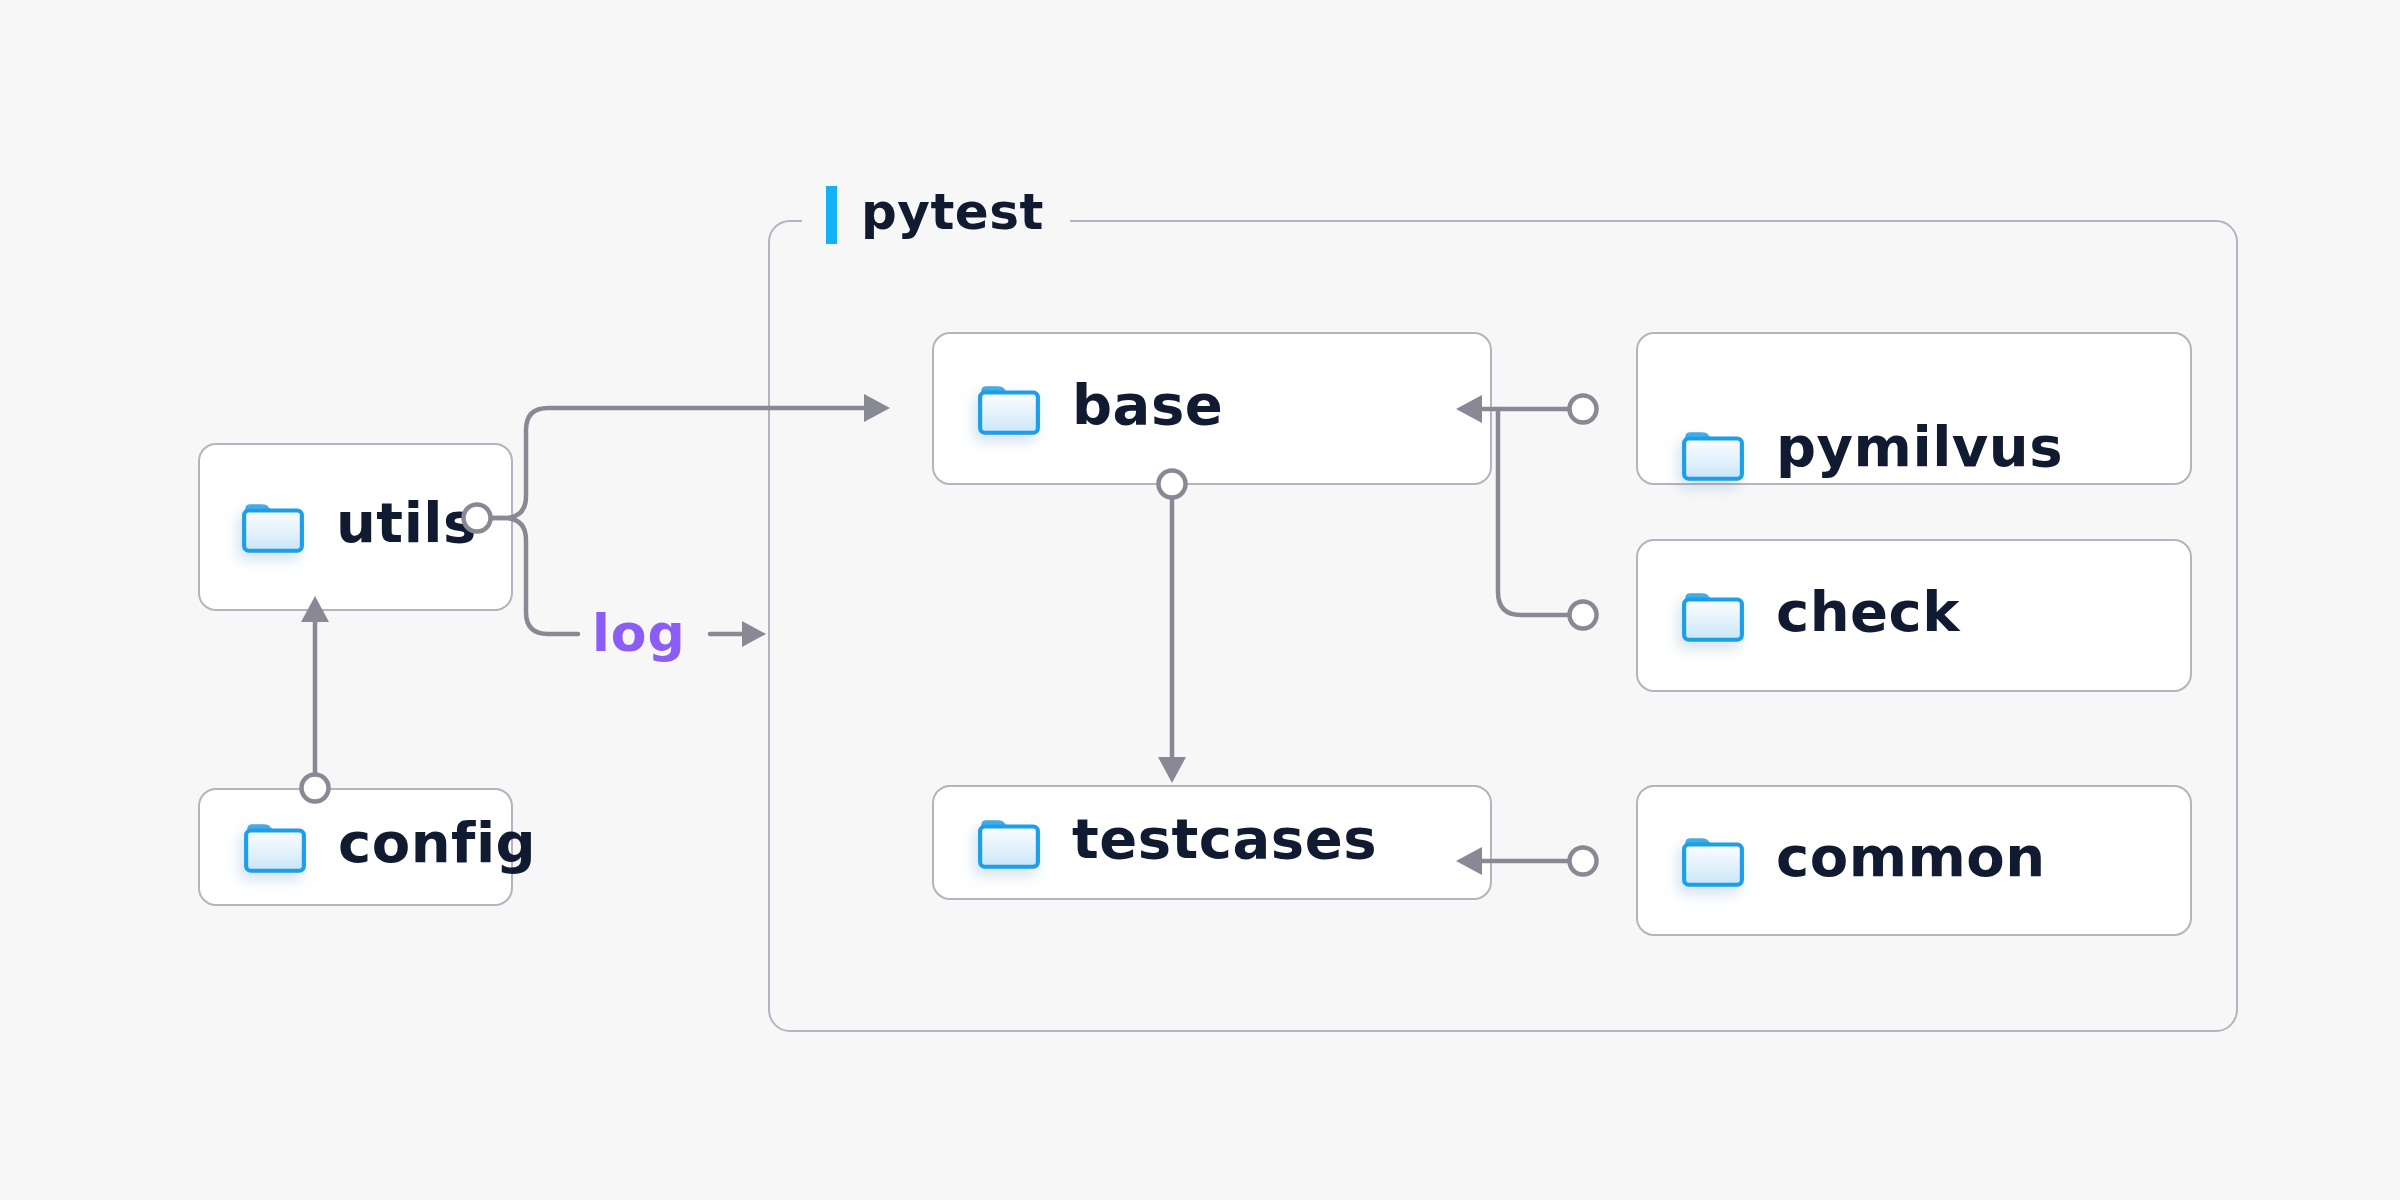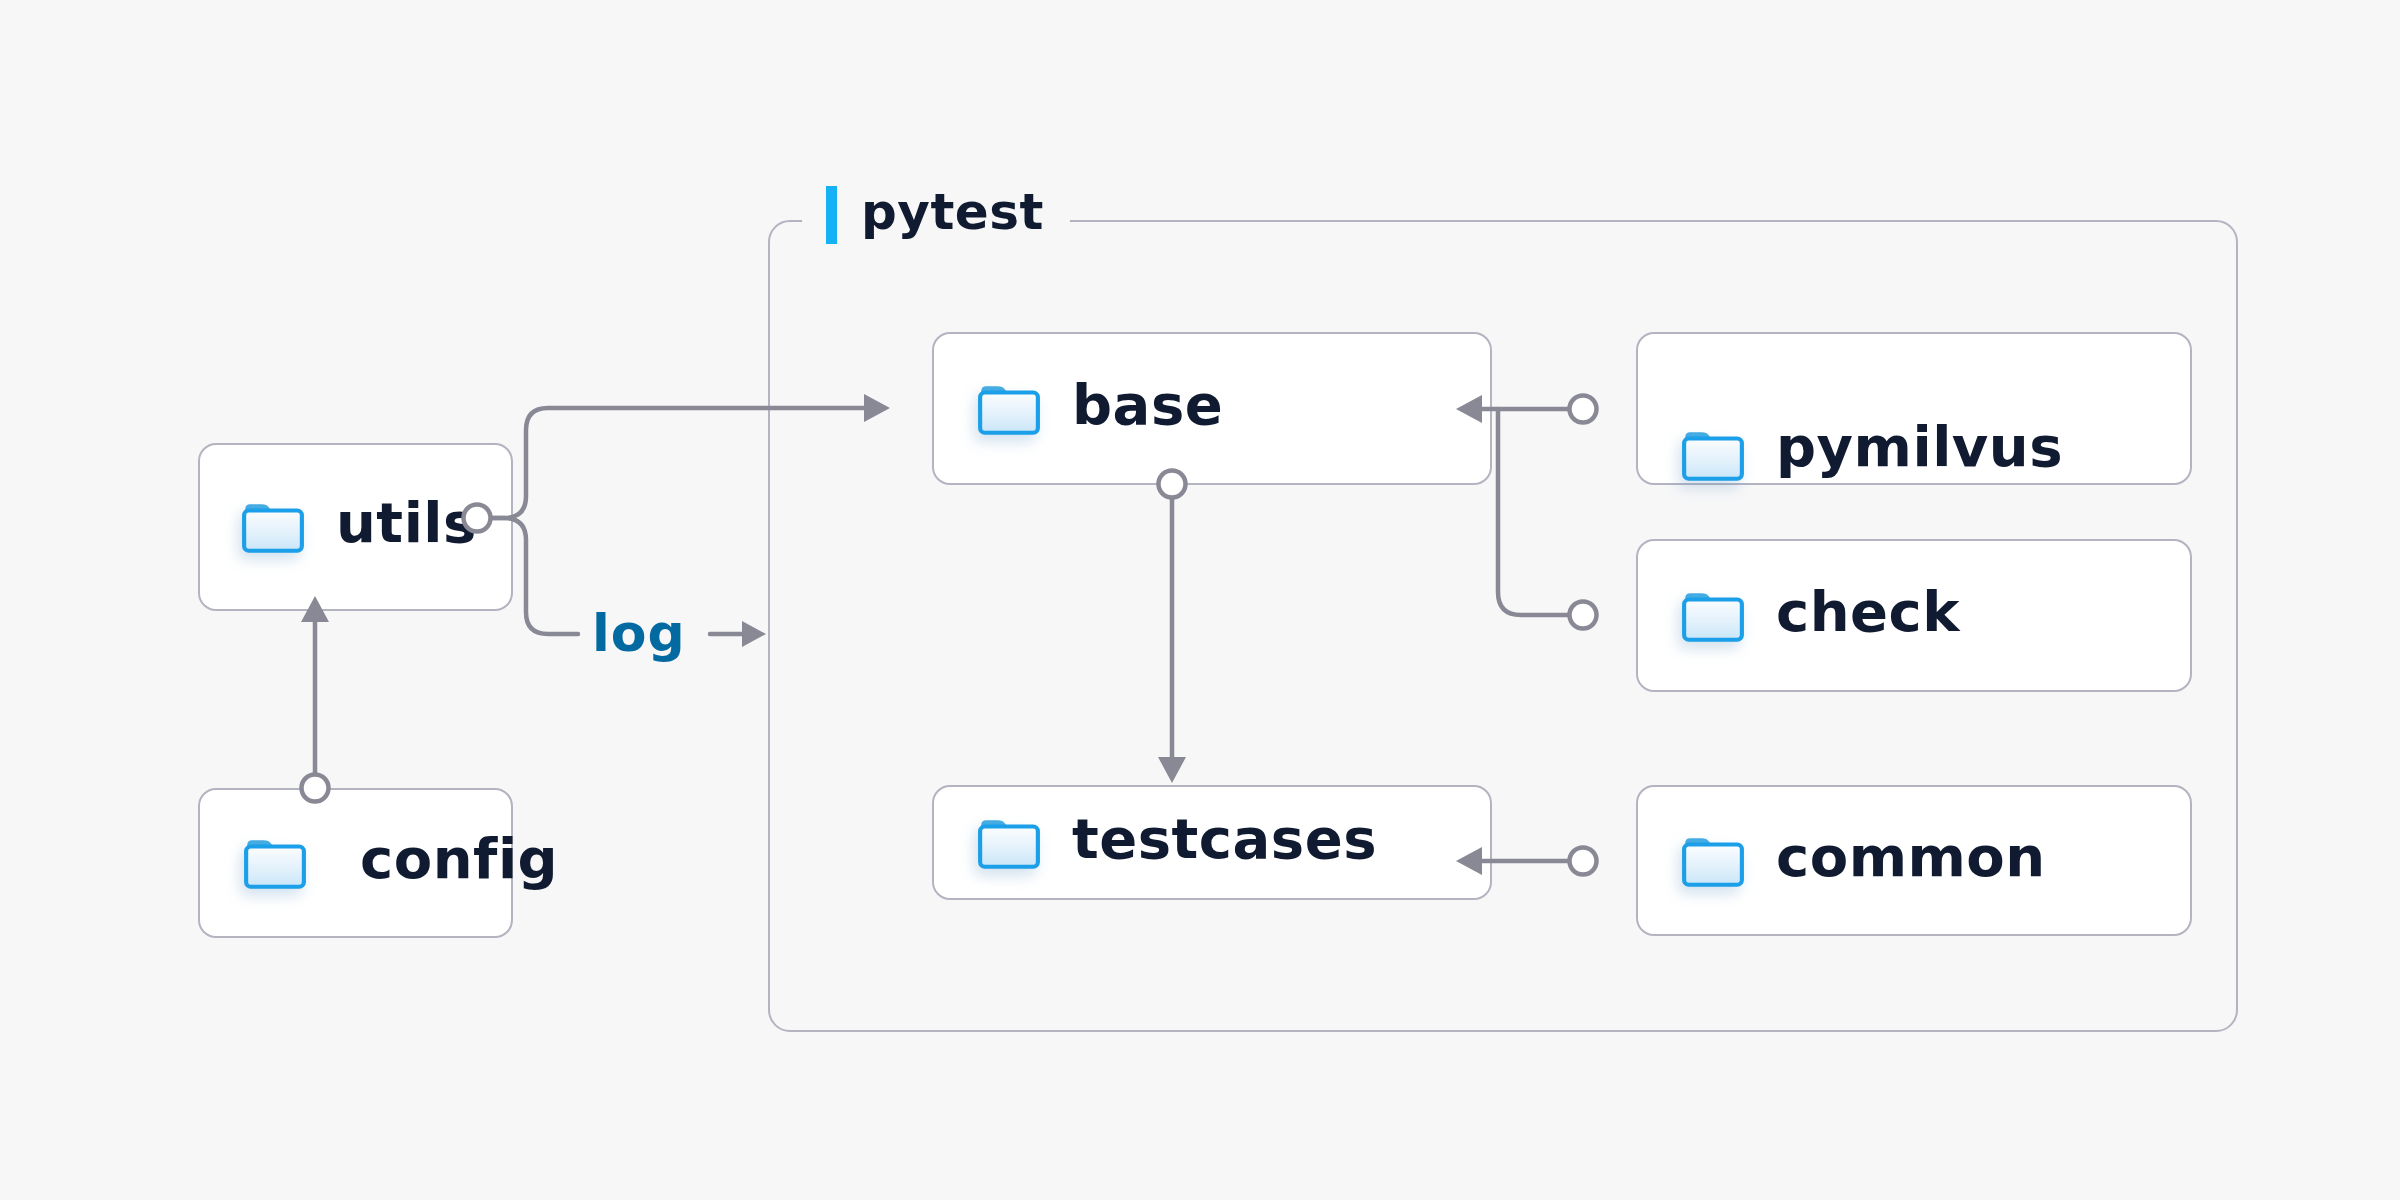--- a/index.html
+++ b/index.html
@@ -82,21 +82,21 @@
   }
   .edges path, .edges line { stroke: #898995; stroke-width: 4.5; fill: none; stroke-linecap: round; }
   .edges polygon { fill: #898995; stroke: none; }
   .edges circle { fill: #ffffff; stroke: #898995; stroke-width: 4.5; }
   
   .log-label {
     position: absolute;
     left: 592px; top: 601px;
     font-size: 52px;
     font-weight: bold;
-    color: #0369a1;
+    color: #8b5cf6;
     letter-spacing: 1px;
     line-height: 1.25;
     z-index: 5;
   }
   .defs-holder { position: absolute; width: 0; height: 0; }
 </style>
 </head>
 <body>
 
 <div class="stage">
@@ -118,21 +118,21 @@
   </div>
 
   <div class="node" style="left:158px; top:443px; width:315px; height:168px;padding-left:40px;">
     <svg class="folder" viewBox="0 0 64 54">
       <path d="M5 17 V10 Q5 5 10 5 H21 Q26 5 28 8 L33 14 Z" fill="#45abe3"></path>
       <rect x="4" y="11" width="56" height="39" rx="4.5" fill="url(#folderGrad)" stroke="#1b9fe8" stroke-width="4"></rect>
     </svg>
     <span class="node-label">utils</span>
   </div>
 
-  <div class="node" style="left:158px; top:788px; width:315px; height:150px;gap:22px;">
+  <div class="node" style="left:158px; top:788px; width:315px; height:118px;">
     <svg class="folder" viewBox="0 0 64 54">
       <path d="M5 17 V10 Q5 5 10 5 H21 Q26 5 28 8 L33 14 Z" fill="#45abe3"></path>
       <rect x="4" y="11" width="56" height="39" rx="4.5" fill="url(#folderGrad)" stroke="#1b9fe8" stroke-width="4"></rect>
     </svg>
     <span class="node-label">config</span>
   </div>
 
   <div class="node" style="left:892px; top:332px; width:560px; height:153px;">
     <svg class="folder" viewBox="0 0 64 54">
       <path d="M5 17 V10 Q5 5 10 5 H21 Q26 5 28 8 L33 14 Z" fill="#45abe3"></path>

